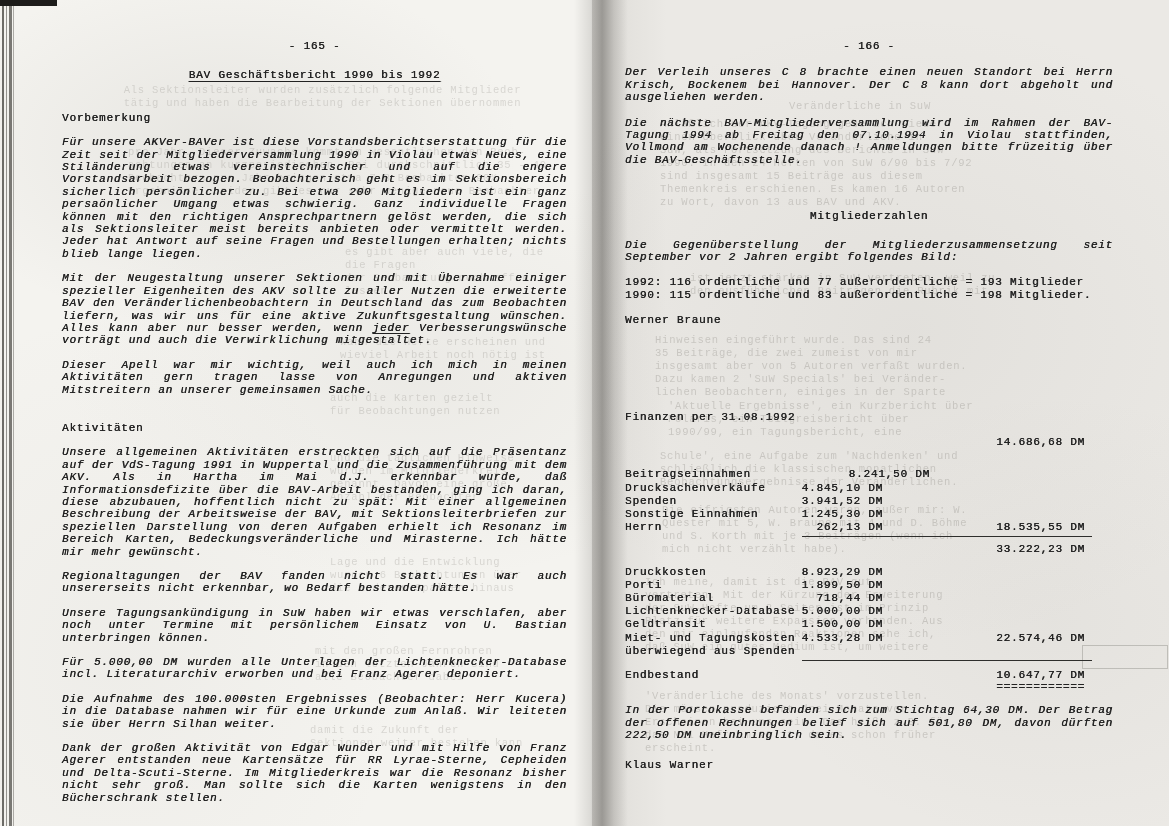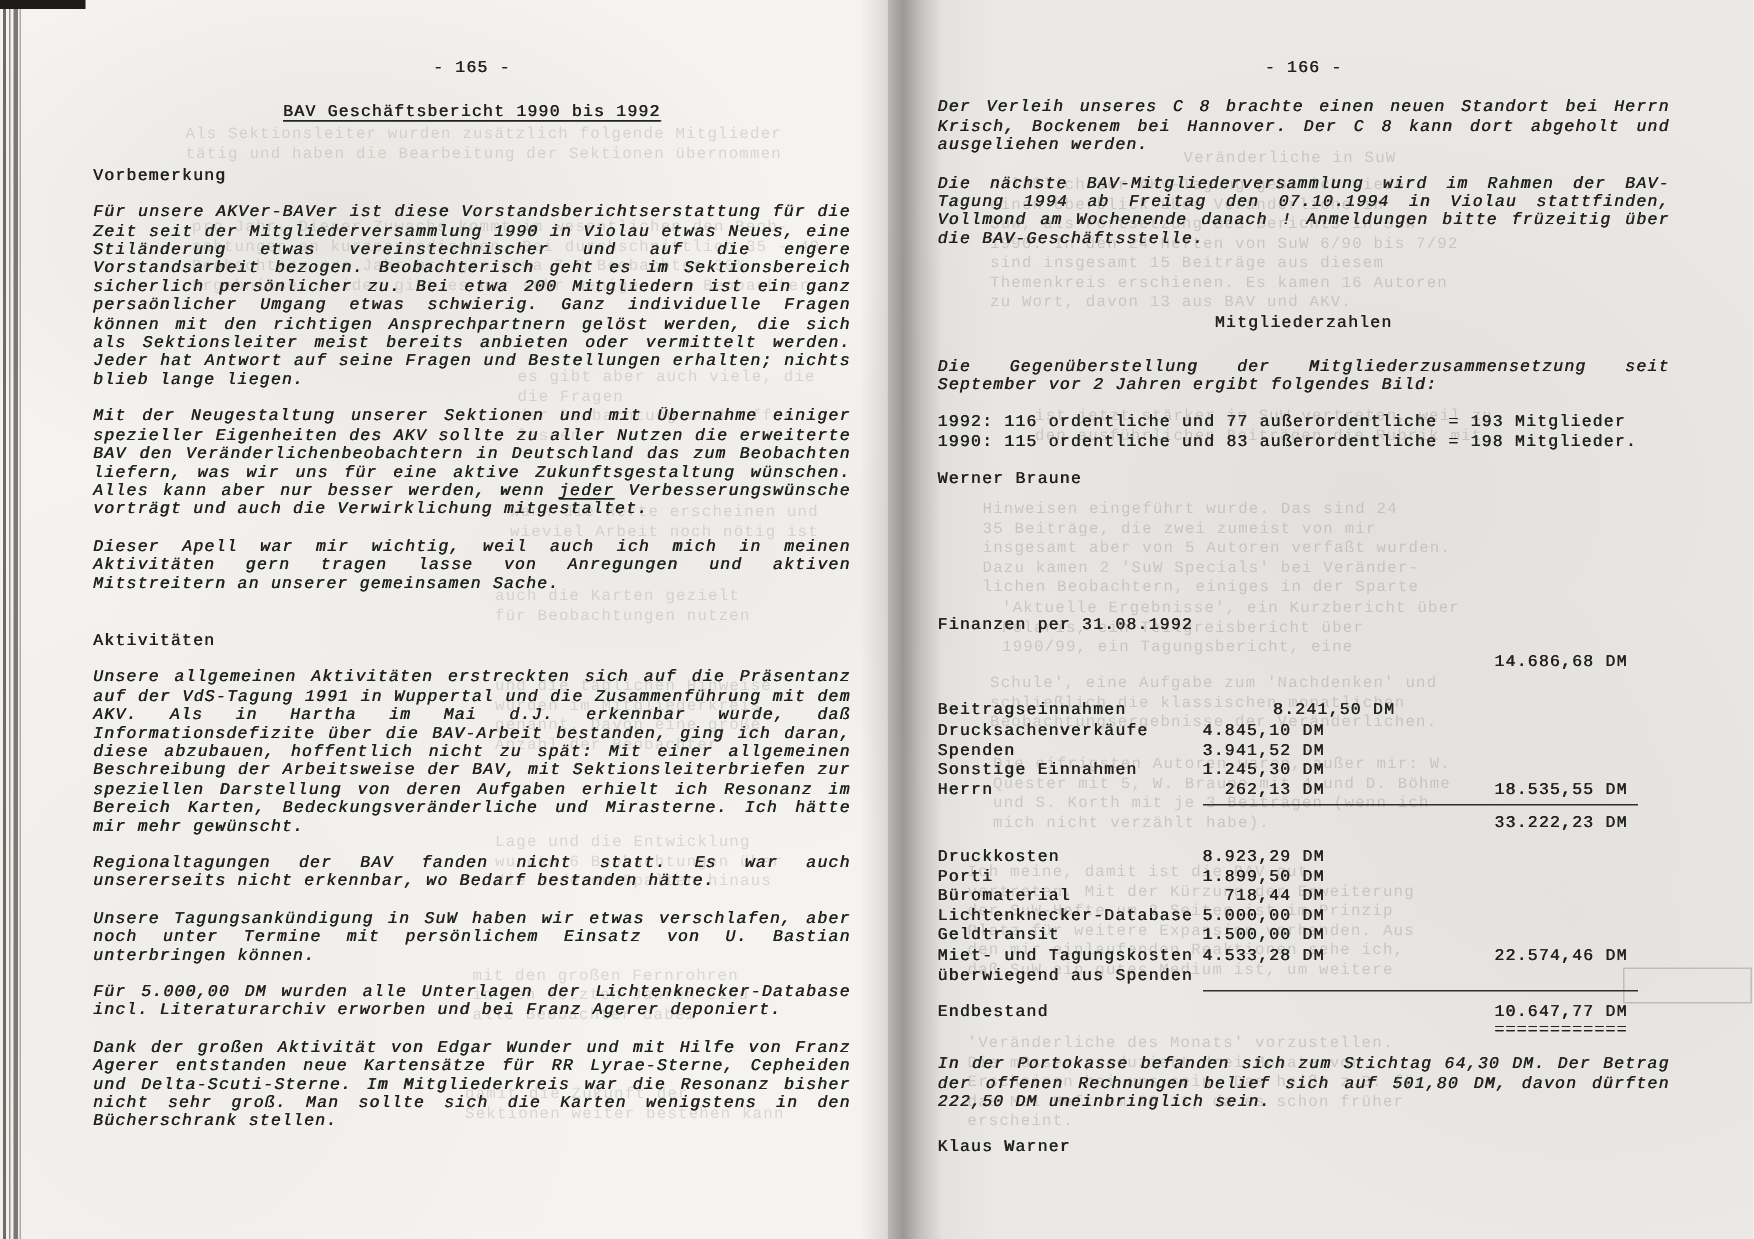--- a/index.html
+++ b/index.html
@@ -182,20 +182,21 @@
     <div class="hd hd1">Vorbemerkung</div>
     <p>Für unsere AKVer-BAVer ist diese Vorstandsberichtserstattung für die Zeit seit der Mitgliederversammlung 1990 in Violau etwas Neues, eine Stiländerung etwas vereinstechnischer und auf die engere Vorstandsarbeit bezogen. Beobachterisch geht es im Sektionsbereich sicherlich persönlicher zu. Bei etwa 200 Mitgliedern ist ein ganz persaönlicher Umgang etwas schwierig. Ganz individuelle Fragen können mit den richtigen Ansprechpartnern gelöst werden, die sich als Sektionsleiter meist bereits anbieten oder vermittelt werden. Jeder hat Antwort auf seine Fragen und Bestellungen erhalten; nichts blieb lange liegen.</p>
     <p><span>Mit der Neugestaltung unserer Sektionen und mit Übernahme einiger spezieller Eigenheiten des AKV sollte zu aller Nutzen die erweiterte BAV den Veränderlichenbeobachtern in Deutschland das zum Beobachten liefern, was wir uns für eine aktive Zukunftsgestaltung wünschen. Alles kann aber nur besser werden, wenn </span><span class="u">jeder</span><span> Verbesserungswünsche vorträgt und auch die Verwirklichung mitgestaltet.</span></p>
     <p>Dieser Apell war mir wichtig, weil auch ich mich in meinen Aktivitäten gern tragen lasse von Anregungen und aktiven Mitstreitern an unserer gemeinsamen Sache.</p>
 
     <div class="hd hd2">Aktivitäten</div>
     <p>Unsere allgemeinen Aktivitäten erstreckten sich auf die Präsentanz auf der VdS-Tagung 1991 in Wuppertal und die Zusammenführung mit dem AKV. Als in Hartha im Mai d.J. erkennbar wurde, daß Informationsdefizite über die BAV-Arbeit bestanden, ging ich daran, diese abzubauen, hoffentlich nicht zu spät: Mit einer allgemeinen Beschreibung der Arbeitsweise der BAV, mit Sektionsleiterbriefen zur speziellen Darstellung von deren Aufgaben erhielt ich Resonanz im Bereich Karten, Bedeckungsveränderliche und Mirasterne. Ich hätte mir mehr gewünscht.</p>
     <p>Regionaltagungen der BAV fanden nicht statt. Es war auch unsererseits nicht erkennbar, wo Bedarf bestanden hätte.</p>
     <p>Unsere Tagungsankündigung in SuW haben wir etwas verschlafen, aber noch unter Termine mit persönlichem Einsatz von U. Bastian unterbringen können.</p>
     <p>Für 5.000,00 DM wurden alle Unterlagen der Lichtenknecker-Database incl. Literaturarchiv erworben und bei Franz Agerer deponiert.</p>
+    <p>Die Aufnahme des 100.000sten Ergebnisses (Beobachter: Herr Kucera) in die Database nahmen wir für eine Urkunde zum Anlaß. Wir leiteten sie über Herrn Silhan weiter.</p>
     <p>Dank der großen Aktivität von Edgar Wunder und mit Hilfe von Franz Agerer entstanden neue Kartensätze für RR Lyrae-Sterne, Cepheiden und Delta-Scuti-Sterne. Im Mitgliederkreis war die Resonanz bisher nicht sehr groß. Man sollte sich die Karten wenigstens in den Bücherschrank stellen.</p>
   </div>
 
   <div class="col col-right">
     <div class="center pgnum">- 166 -</div>
 
     <p style="margin-top:14px">Der Verleih unseres C 8 brachte einen neuen Standort bei Herrn Krisch, Bockenem bei Hannover. Der C 8 kann dort abgeholt und ausgeliehen werden.</p>
     <p style="margin-top:13px">Die nächste BAV-Mitgliederversammlung wird im Rahmen der BAV-Tagung 1994 ab Freitag den 07.10.1994 in Violau stattfinden, Vollmond am Wochenende danach ! Anmeldungen bitte früzeitig über die BAV-Geschäftsstelle.</p>
 
     <div class="hd hd-members">Mitgliederzahlen</div>

